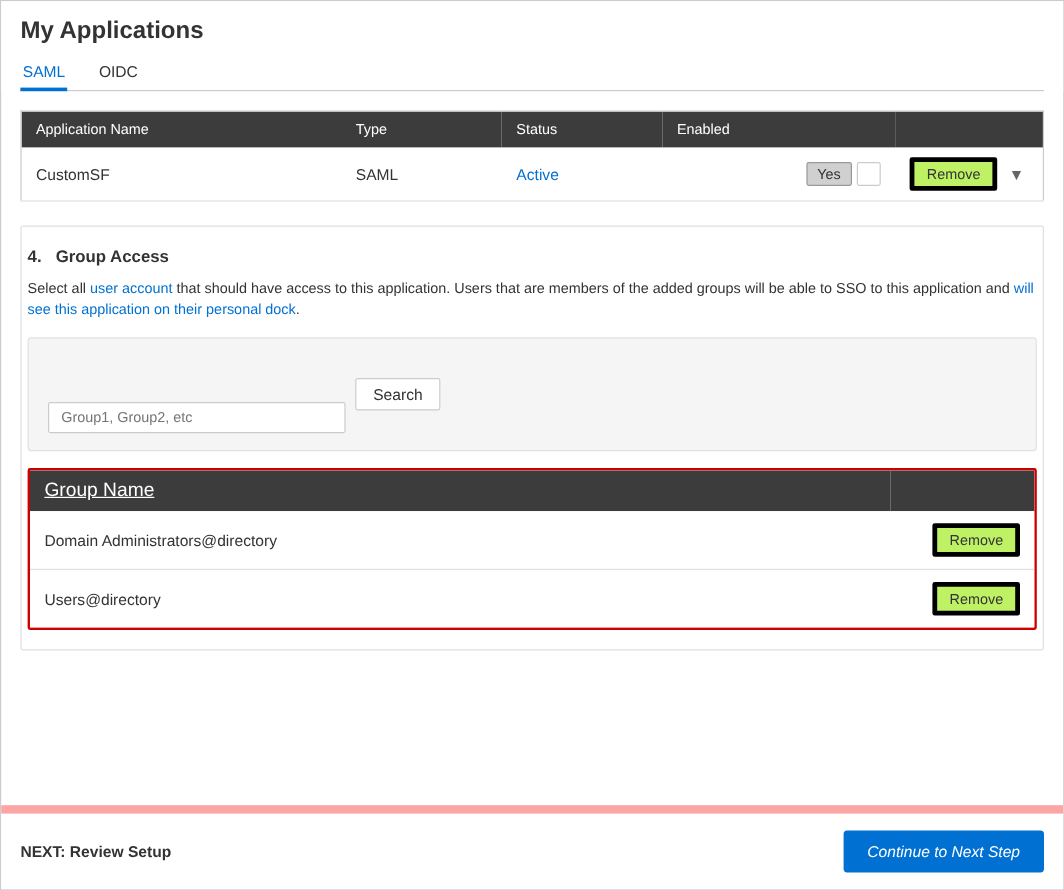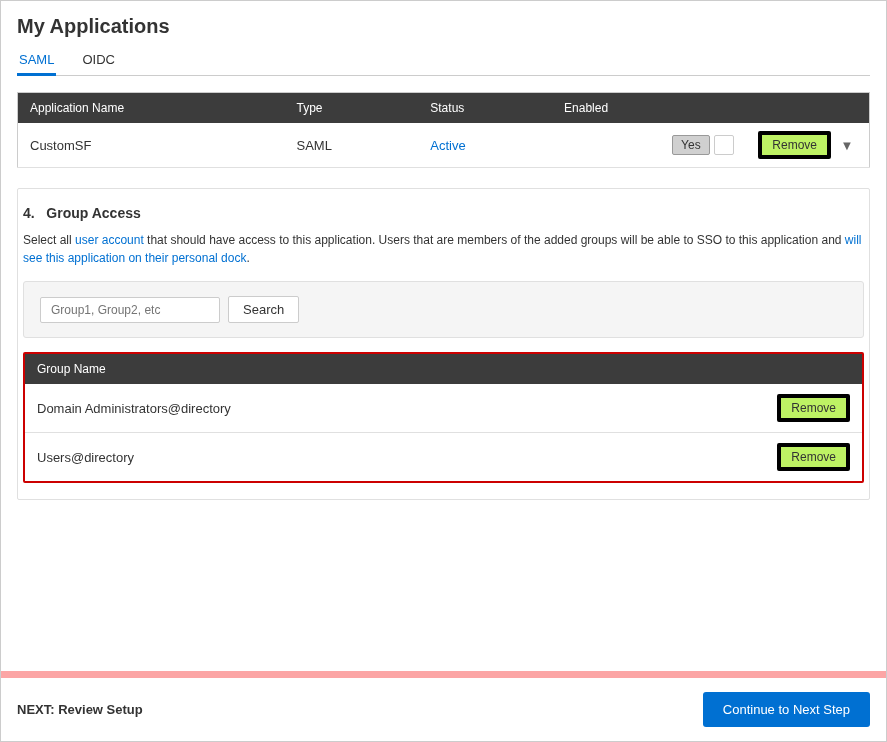--- a/index.html
+++ b/index.html
@@ -157,24 +157,25 @@
       padding: 14px 16px;
       margin-bottom: 14px;
       display: flex;
       align-items: center;
       gap: 8px;
     }
     .search-input {
       border: 1px solid #ccc;
       padding: 5px 10px;
       font-size: 12px;
-      width: 180px;
+      width: 248px;
       border-radius: 2px;
       color: #aaa;
       background: #fff;
+      margin-top: 39px;
     }
     .btn-search {
       background: #fff;
       border: 1px solid #ccc;
       padding: 5px 14px;
       font-size: 13px;
       color: #333;
       cursor: pointer;
       border-radius: 2px;
     }
@@ -187,22 +188,23 @@
       width: 100%;
       border-collapse: collapse;
     }
     .group-table thead tr {
       background: #3c3c3c;
       color: #fff;
     }
     .group-table thead th {
       padding: 8px 12px;
       text-align: left;
-      font-size: 12px;
+      font-size: 16px;
       font-weight: normal;
+      text-decoration: underline;
     }
     .group-table tbody tr {
       background: #fff;
       border-bottom: 1px solid #e0e0e0;
     }
     .group-table tbody tr:last-child {
       border-bottom: none;
     }
     .group-table tbody td {
       padding: 10px 12px;
@@ -227,20 +229,21 @@
       font-weight: bold;
     }
     .btn-continue {
       background: #0070d2;
       color: #fff;
       border: none;
       padding: 10px 20px;
       font-size: 13px;
       border-radius: 3px;
       cursor: pointer;
+      font-style: italic;
     }
     .section-container {
       background: #fff;
       border: 1px solid #e0e0e0;
       border-radius: 2px;
       padding: 16px 5px;
       margin-bottom: 10px;
     }
   </style>
 </head>

